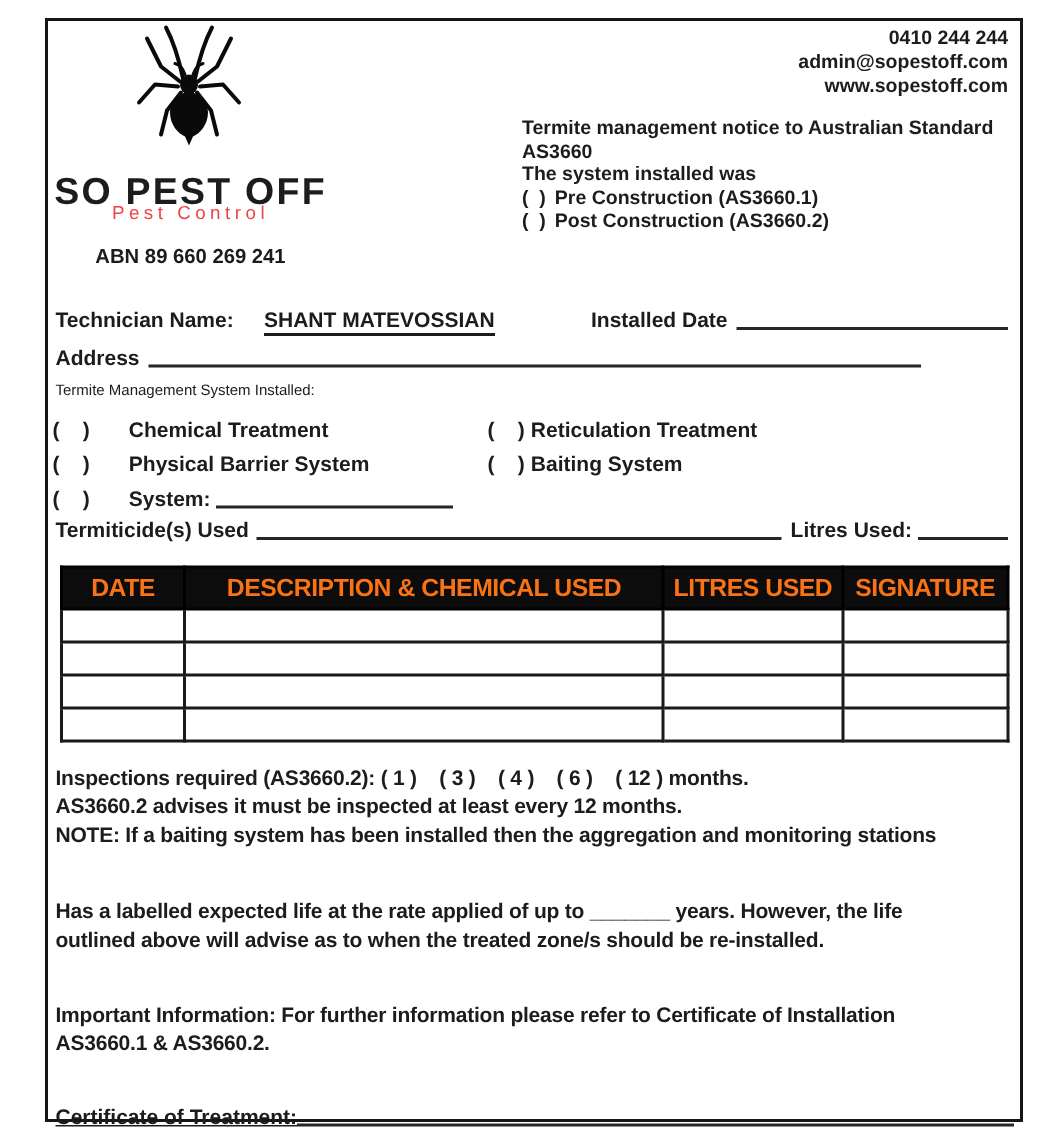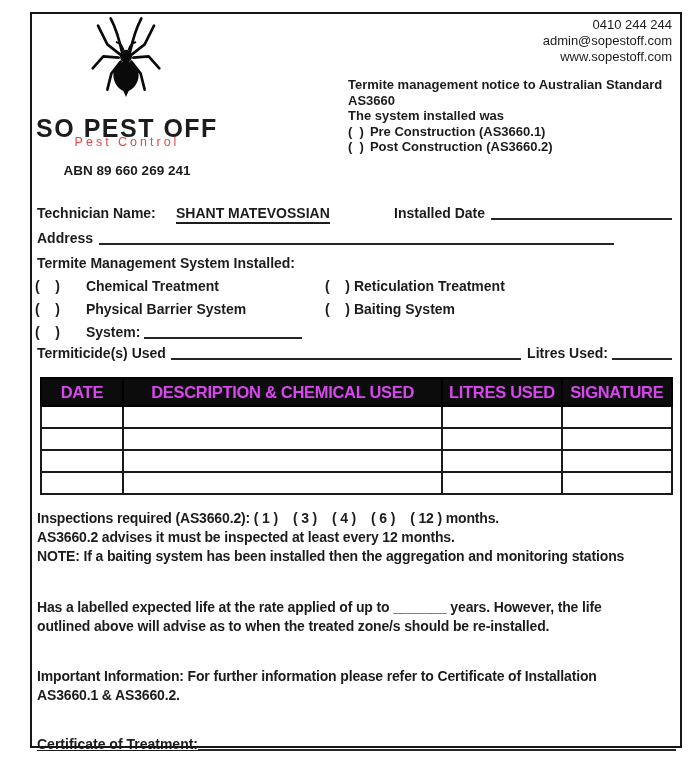--- a/index.html
+++ b/index.html
@@ -8,50 +8,50 @@
     font-family:"Liberation Sans","DejaVu Sans",sans-serif;
     color:#1c1c1c; overflow:hidden;
   }
   .frame {
     position:absolute; left:30px; top:12px; width:652px; height:736px;
     border:2px solid #161616; box-sizing:border-box;
   }
   .pre { white-space:pre; }
 
   .contact { position:absolute; top:17px; right:28px; text-align:right;
-    font-weight:normal; font-size:13px; line-height:16px; }
+    font-weight:bold; font-size:13px; line-height:16px; }
 
   .spider { position:absolute; left:86px; top:14px; width:80px; height:102px; }
   .brand { position:absolute; left:34px; top:114px; width:186px; text-align:center;
     font-size:25px; font-weight:bold; letter-spacing:1.5px; white-space:nowrap; }
   .tagline { position:absolute; left:34px; top:135px; width:186px; text-align:center;
     font-size:12.5px; letter-spacing:3px; color:#ef4444; }
   .abn { position:absolute; left:34px; top:163px; width:186px; text-align:center;
     font-size:13.5px; font-weight:bold; }
 
   .notice { position:absolute; left:348px; top:77px; font-size:13px; font-weight:bold;
     line-height:15.5px; }
   .notice .opt { display:flex; }
   .notice .opt .lbl { margin-left:6px; }
 
   .row { position:absolute; display:flex; font-size:14px; font-weight:bold; line-height:17px; }
   .fill { border-bottom:2px solid #262626; margin-bottom:2px; }
   .grow { flex:1; }
   .uval { border-bottom:2px solid #1c1c1c; }
 
-  .heading { position:absolute; left:37px; font-size:14px; font-weight:bold; }
+  .heading { position:absolute; left:37px; font-size:10px; font-weight:normal; }
 
   .chk { position:absolute; display:flex; font-size:14px; font-weight:bold; line-height:17px; }
   .chk .lbl-l { margin-left:26px; }
   .chk .lbl-r { margin-left:4px; }
 
   .tablewrap { position:absolute; left:40px; top:377px; width:633px; }
   table.treat { width:100%; border-collapse:collapse; table-layout:fixed; }
   table.treat th {
-    background:#0c0c0c; color:#d946ef; font-size:16.5px; font-weight:bold;
+    background:#0c0c0c; color:#f97316; font-size:16.5px; font-weight:bold;
     height:26px; border:2px solid #000; text-align:center; padding:0; letter-spacing:-0.3px;
   }
   table.treat td { height:20px; border:2px solid #1a1a1a; background:#fff; padding:0; }
 
   .para { position:absolute; left:37px; font-size:14px; font-weight:bold;
     line-height:19px; letter-spacing:-0.15px; }
 </style>
 </head>
 <body>
 

